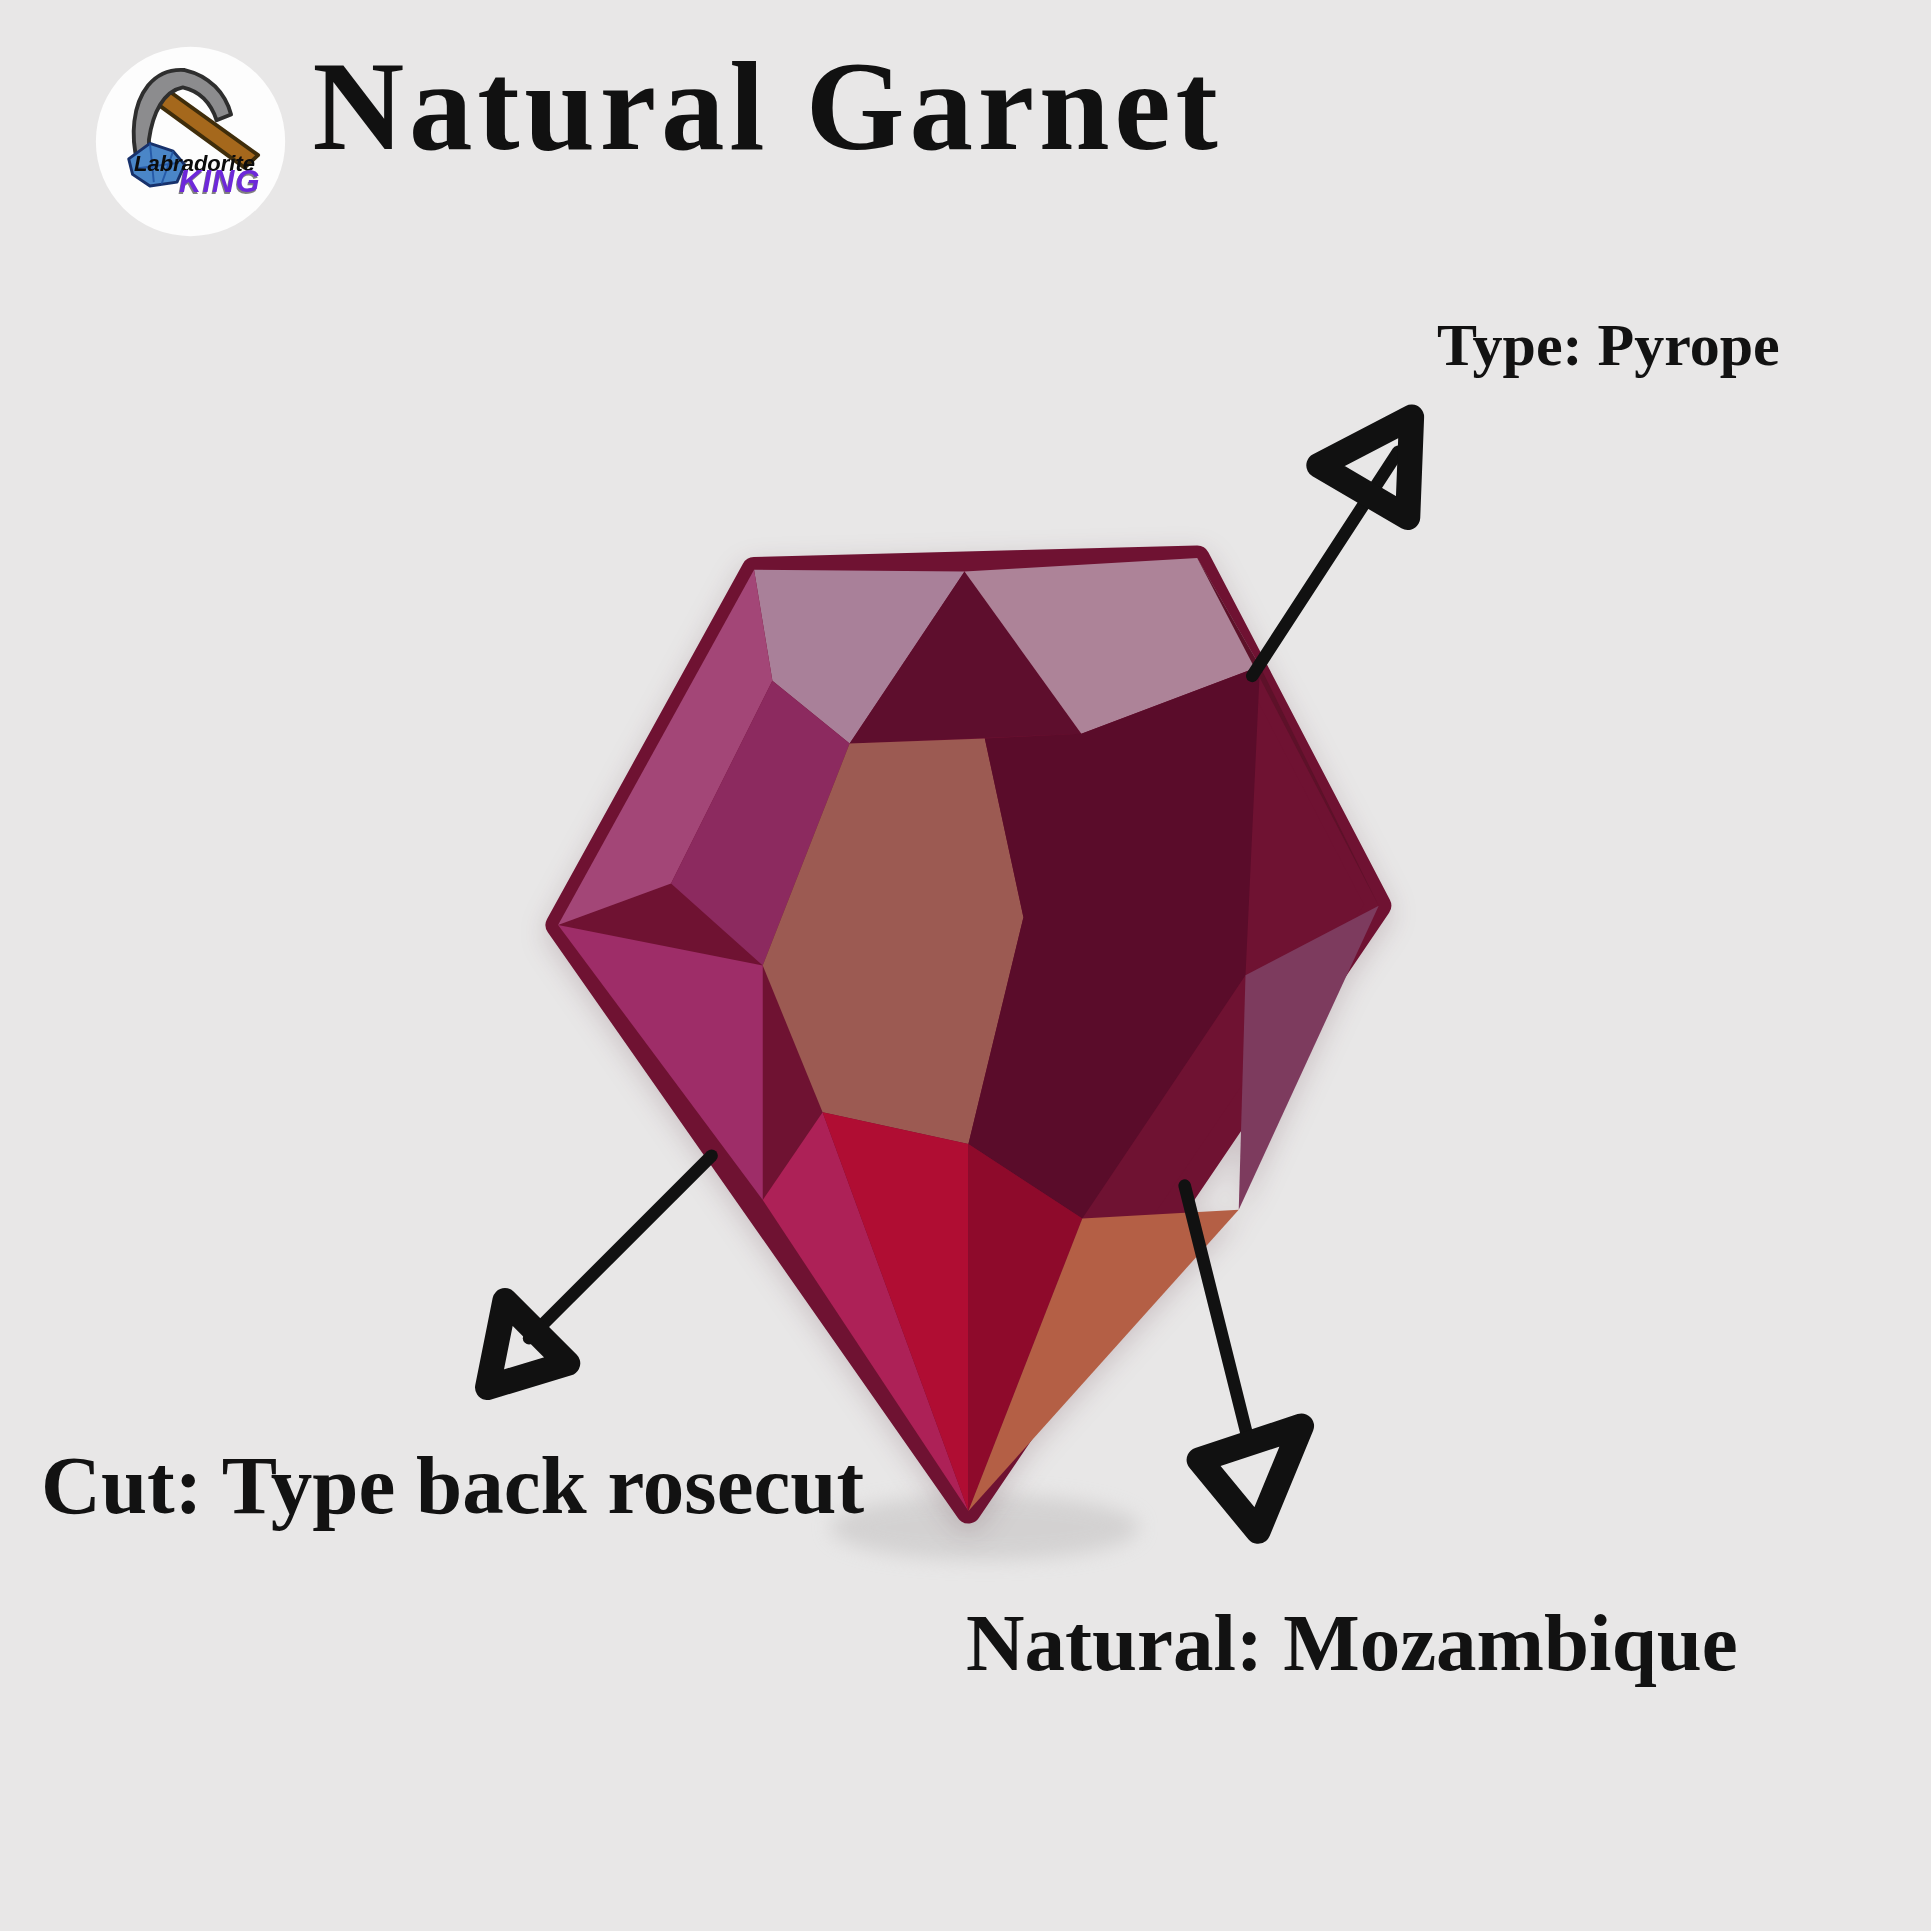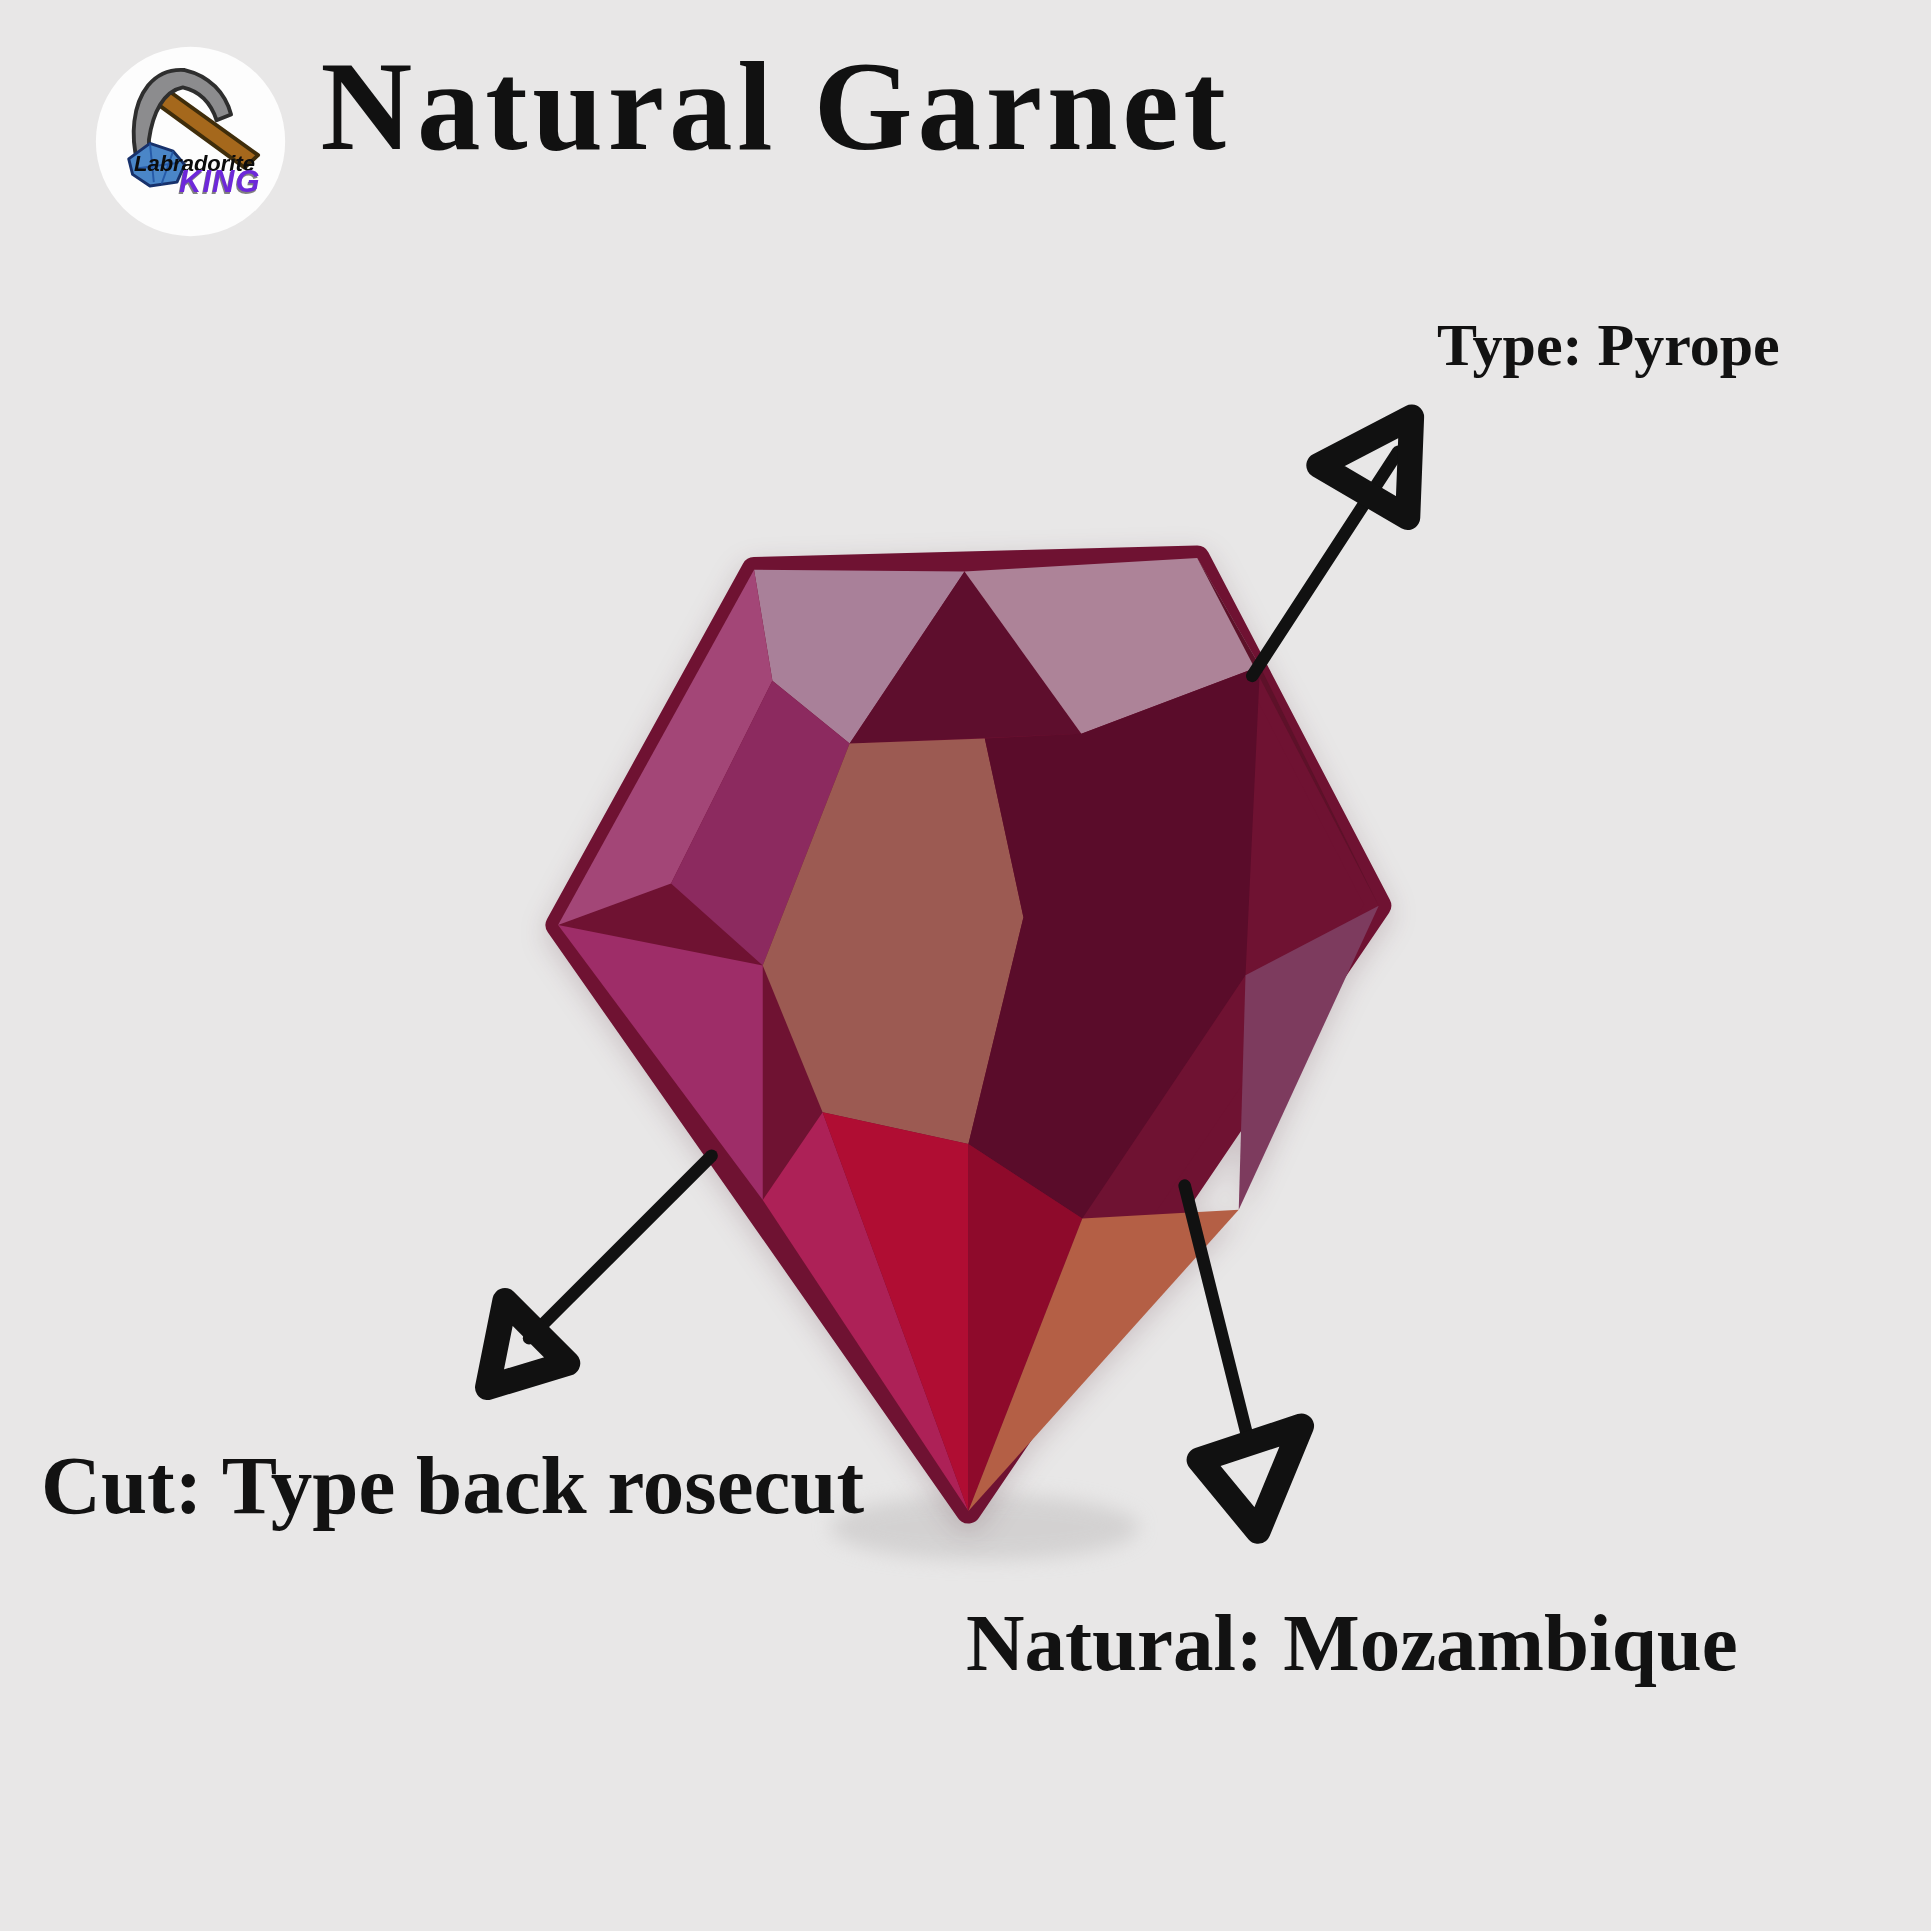--- a/index.html
+++ b/index.html
@@ -8,21 +8,20 @@
     background:#e8e7e7;
     font-family:"Liberation Serif","DejaVu Serif",serif;
     color:#131313;
   }
   .abs{position:absolute;}
   
   .title{
     left:0;top:37px;width:1535px;text-align:center;
     font-size:127px;font-weight:bold;letter-spacing:4.8px;line-height:1.1;
     color:#111;
-    padding-left:8px;
   }
   
   .label{font-weight:bold;color:#121212;white-space:nowrap;}
   .label-type{left:1437px;top:311px;font-size:60px;}
   .label-cut{left:41px;top:1437px;font-size:83px;}
   .label-origin{left:966px;top:1597px;font-size:81px;}
   
   .logo-badge{left:92px;top:43px;width:198px;height:198px;}
   .logo-text1{
     left:134px;top:151px;font-family:Liberation Sans, sans-serif;

